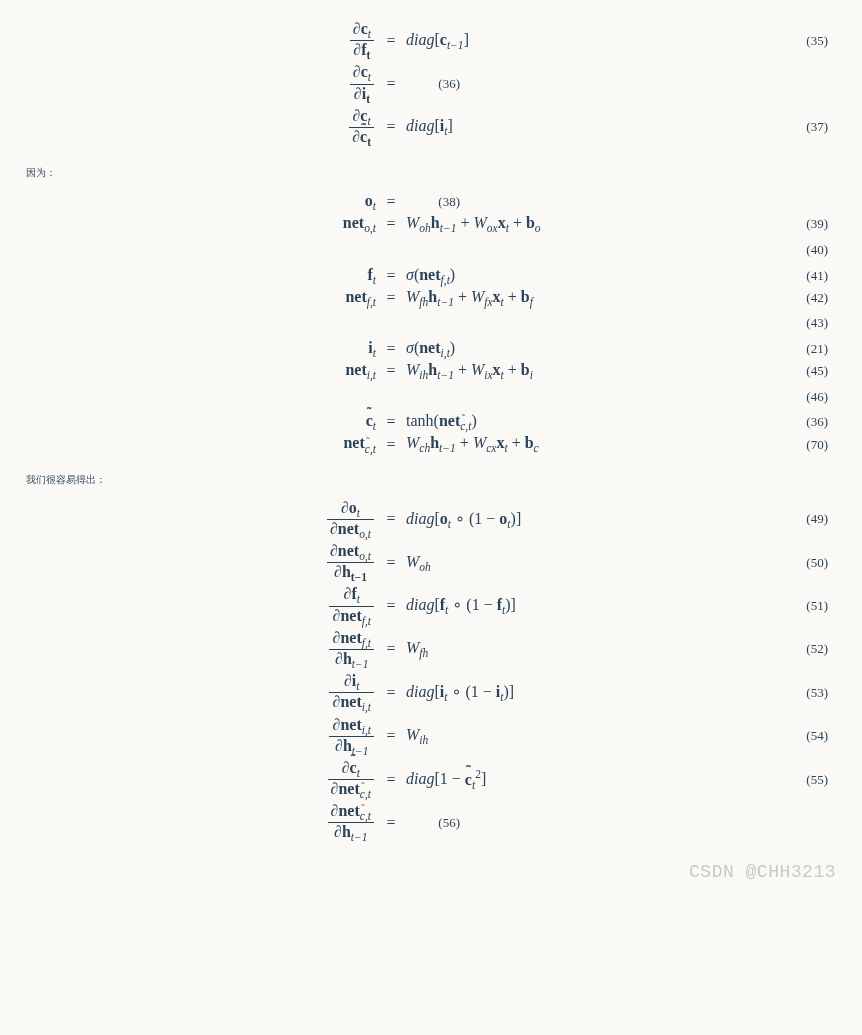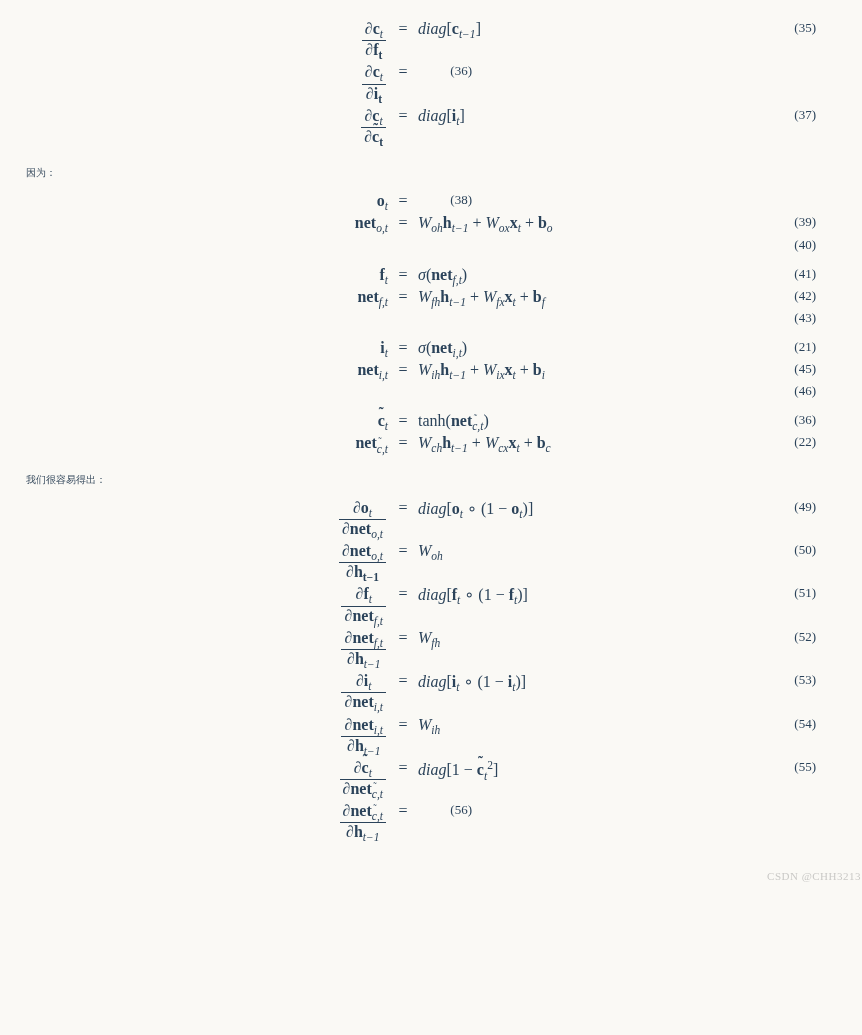--- a/index.html
+++ b/index.html
@@ -8,22 +8,22 @@
     background: #faf9f5;
     color: #2b435a;
     font-family: "Times New Roman", "SimSun", serif;
     font-size: 16px;
     width: 862px;
     box-sizing: border-box;
     position: relative;
   }
   .math-row {
     display: flex;
-    align-items: flex-start;
-    margin: 2px 12px;
+    align-items: center;
+    margin: 2px 0;
   }
   .math-left {
     flex: 0 0 350px;
     text-align: right;
     padding-right: 6px;
   }
   .math-eq {
     flex: 0 0 18px;
     text-align: center;
   }
@@ -92,24 +92,24 @@
     position: absolute;
     left: 50%;
     top: -0.72em;
     transform: translateX(-50%);
     font-size: 0.85em;
   }
   .block { margin: 6px 0 18px 0; }
   .blank-row { height: 27px; }
   .watermark {
     position: absolute;
-    right: 1px;
+    right: 26px;
     bottom: 10px;
-    font-family: Liberation Serif, serif;
-    font-size: 11px;
+    font-family: Liberation Mono, monospace;
+    font-size: 18px;
     letter-spacing: 0.5px;
     color: rgba(120,120,120,0.38);
   }
 </style>
 </head>
 <body>
 
 <div class="block">
 
   <div class="math-row">
@@ -230,21 +230,21 @@
     <div class="math-right"><span>tanh</span><span>(</span><span class="bf">net</span><span class="subn"><span class="tildesub it">c</span><span class="it">,t</span></span><span>)</span></div>
     <div class="eqnum">(36)</div>
   </div>
 
   <div class="math-row">
     <div class="math-left"><span class="bf">net</span><span class="subn"><span class="tildesub it">c</span><span class="it">,t</span></span></div>
     <div class="math-eq">=</div>
     <div class="math-right">
       <span class="it">W</span><span class="sub">ch</span><span class="bf">h</span><span class="sub">t−1</span><span> + </span><span class="it">W</span><span class="sub">cx</span><span class="bf">x</span><span class="sub">t</span><span> + </span><span class="bf">b</span><span class="sub">c</span>
     </div>
-    <div class="eqnum">(22)</div>
+    <div class="eqnum">(70)</div>
   </div>
 </div>
 
 <div class="narr">我们很容易得出：</div>
 
 <div class="block">
 
   <div class="math-row">
     <div class="math-left">
       <span class="frac">

